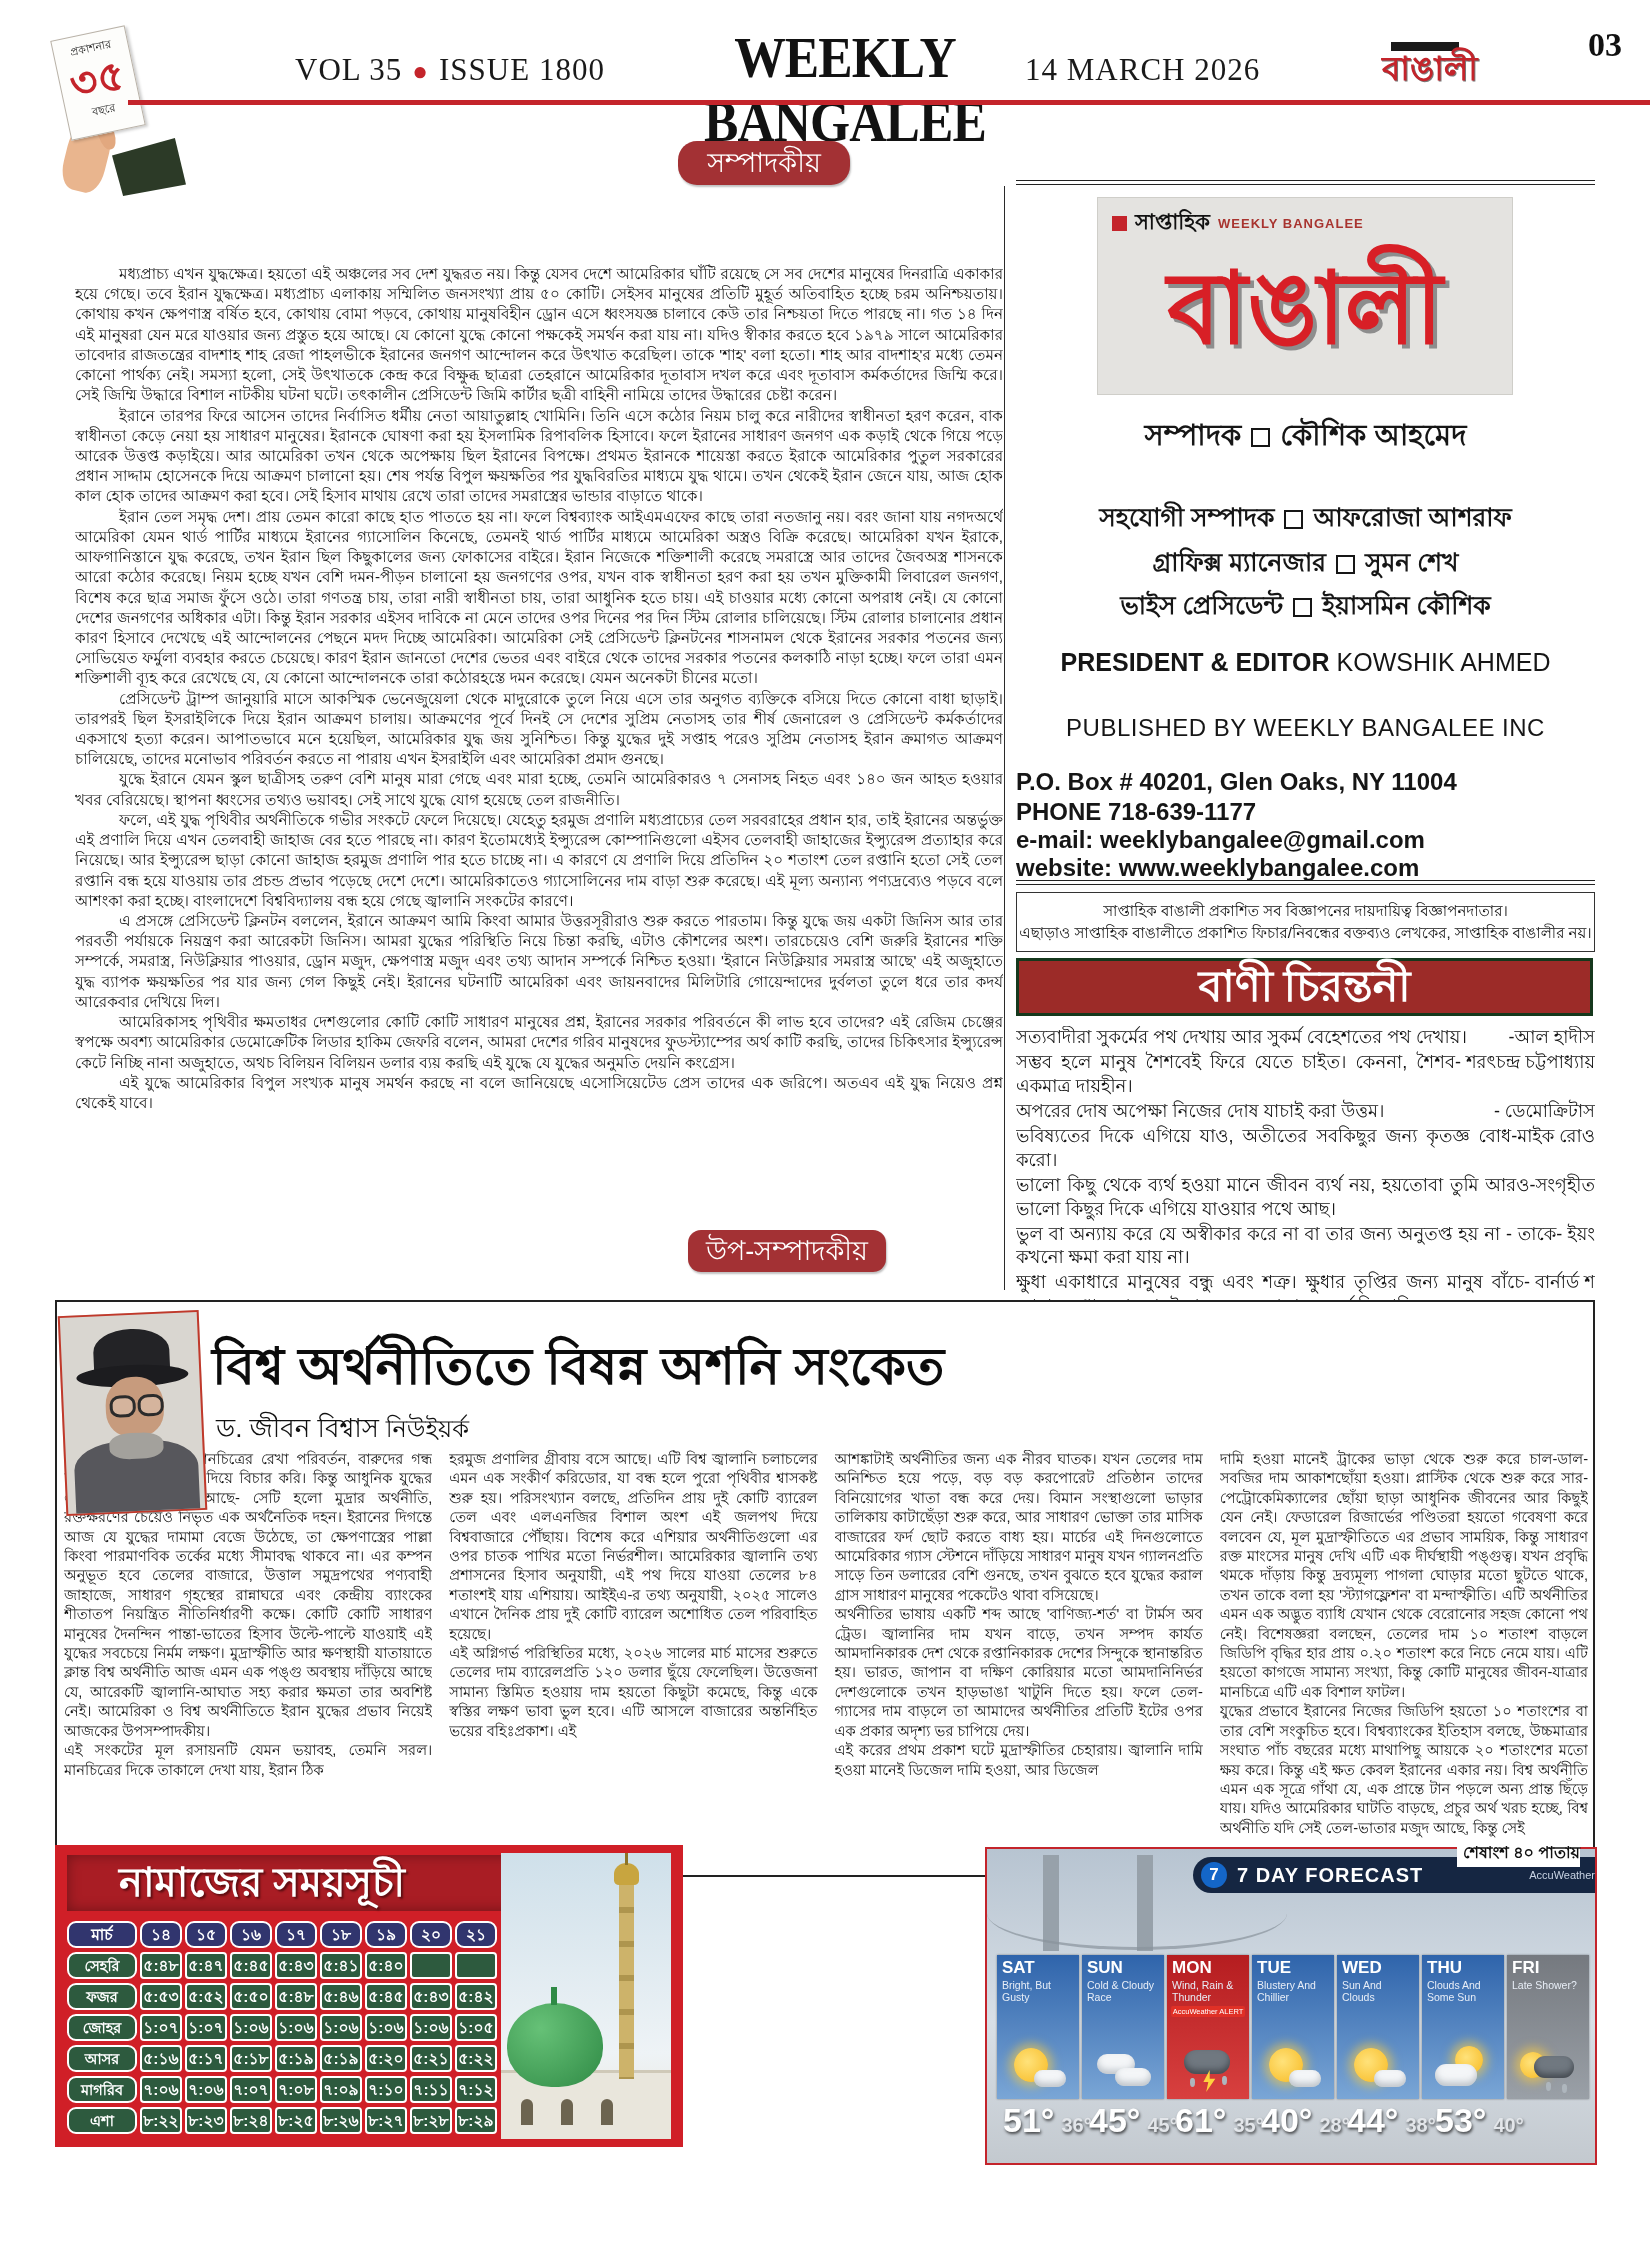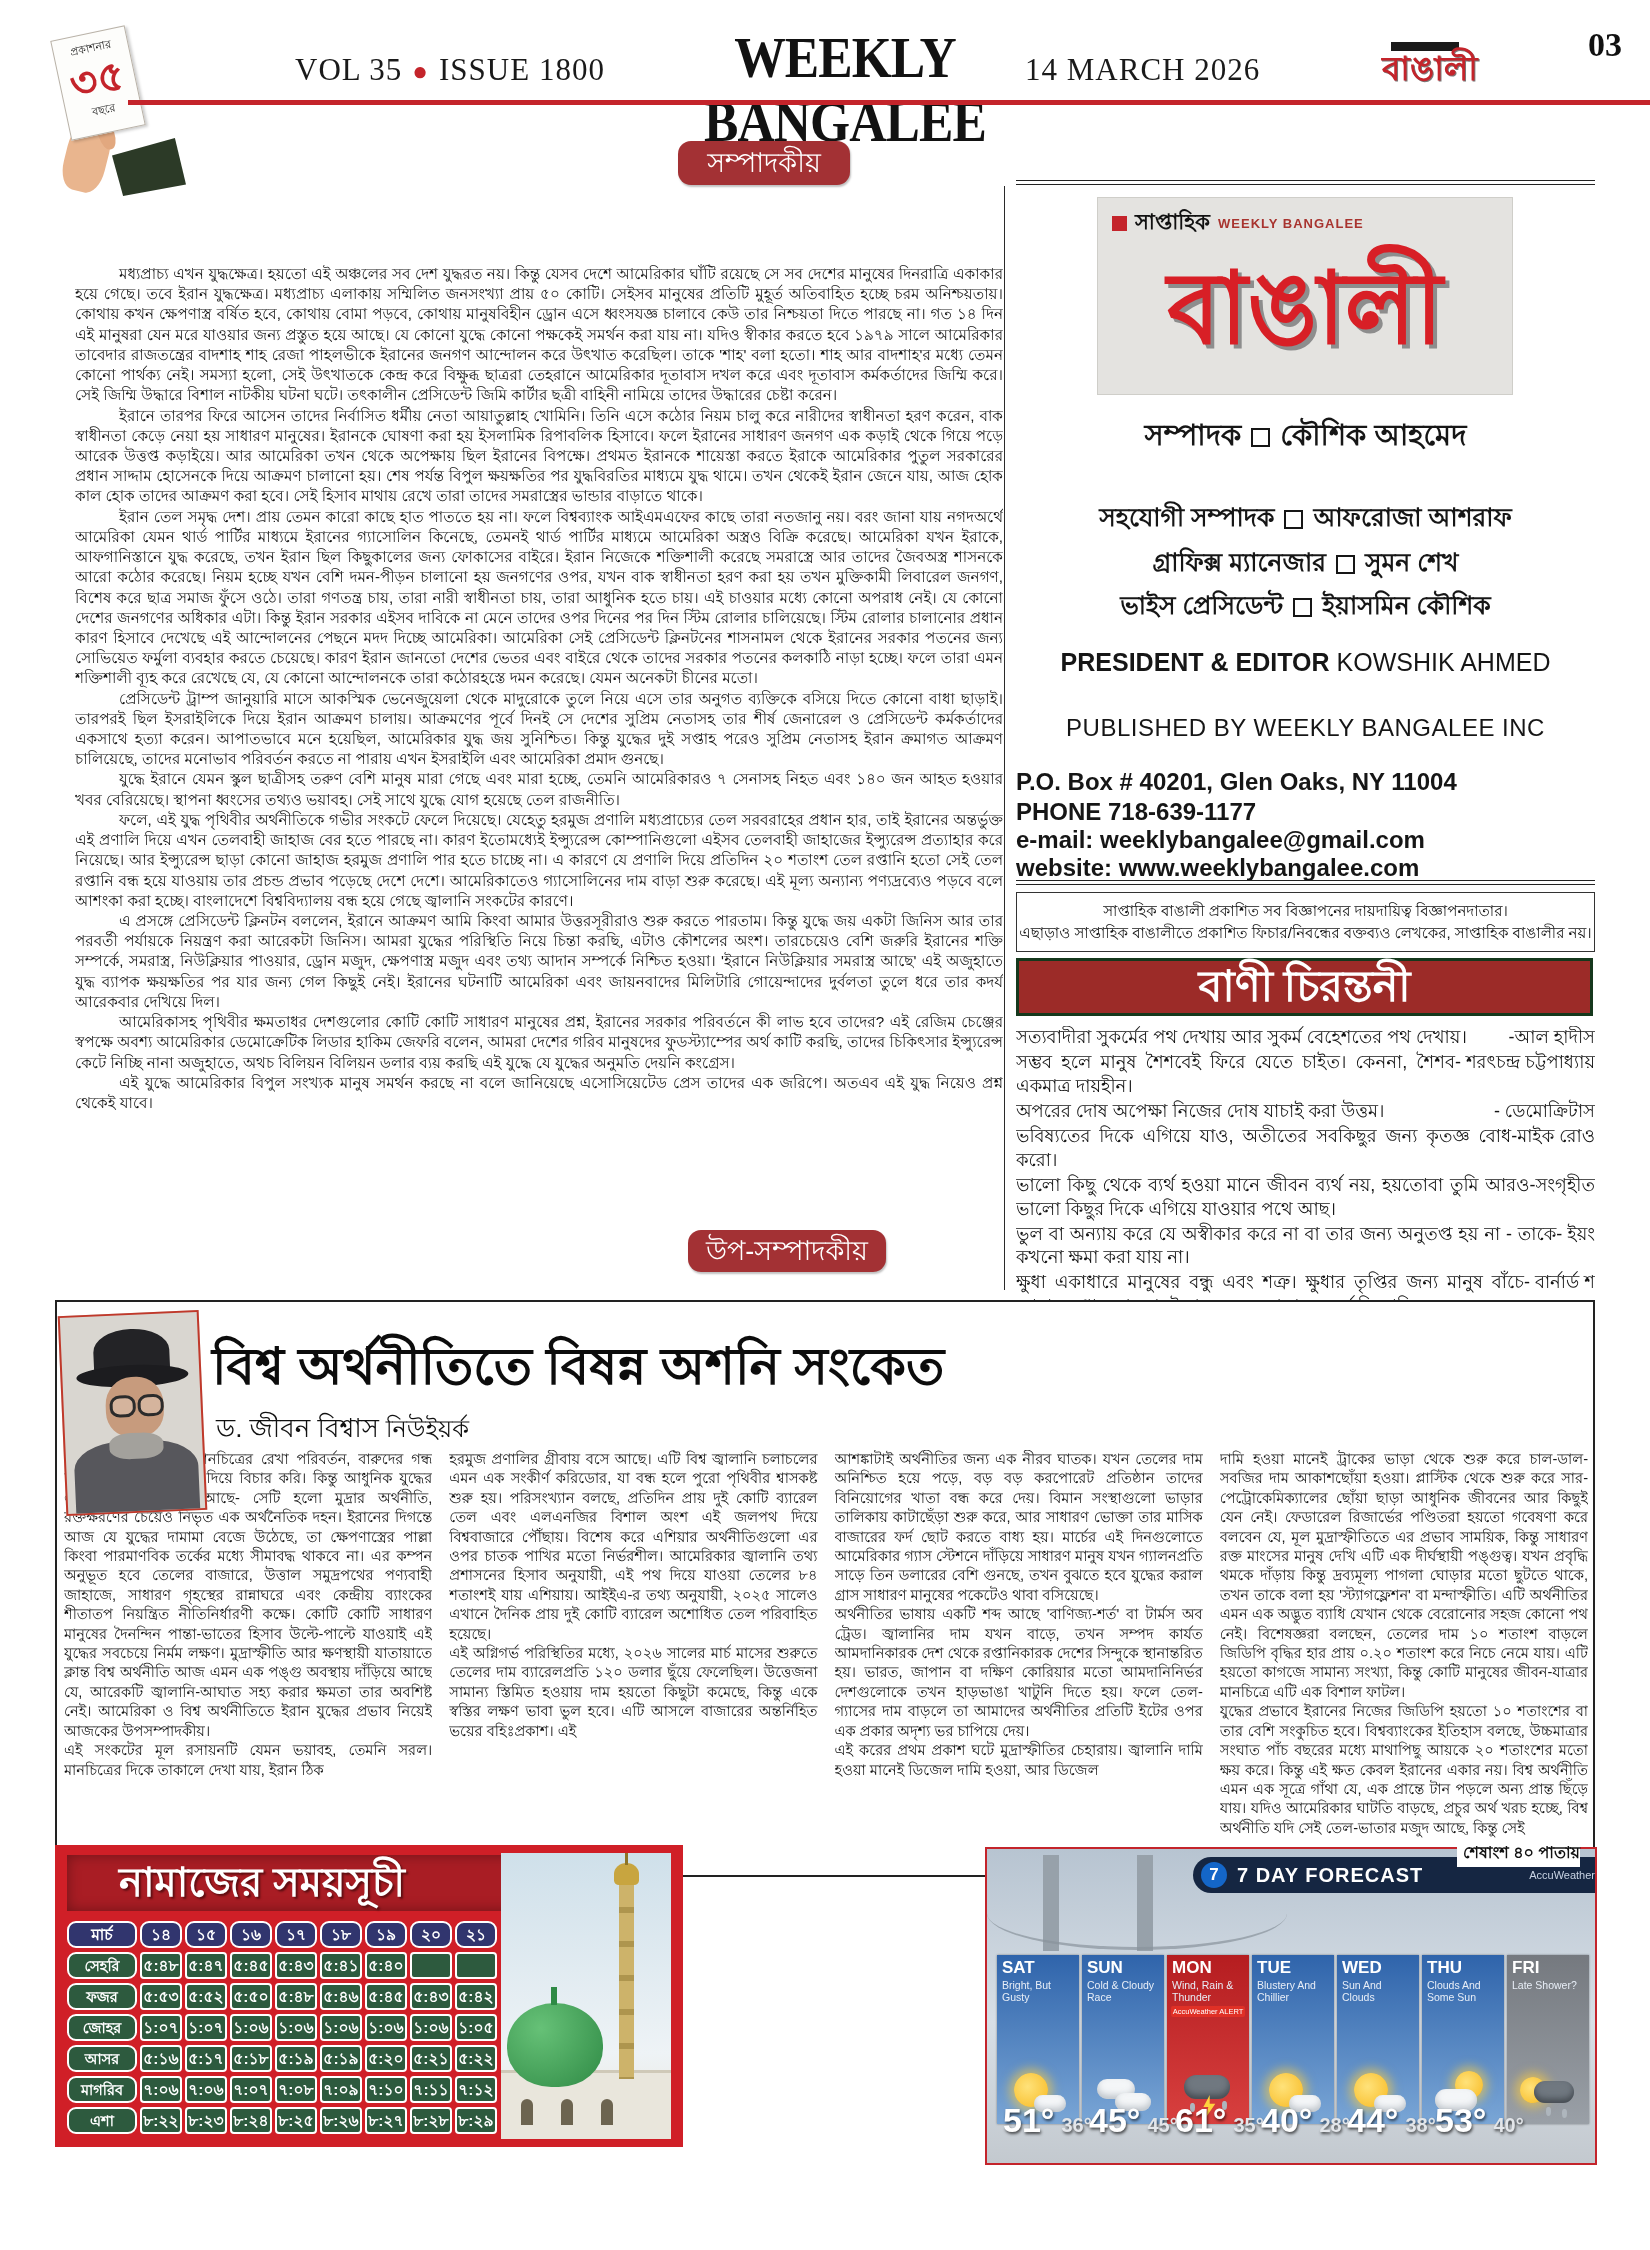--- a/index.html
+++ b/index.html
@@ -35,21 +35,21 @@
                 clip-path:polygon(0 30%,85% 0,100% 80%,15% 100%);}
   .anniv .hand{position:absolute;left:16px;top:98px;width:42px;height:74px;background:#e9b58e;
                border-radius:45% 40% 35% 35%;transform:rotate(14deg);}
   .anniv .thumb{position:absolute;left:48px;top:96px;width:16px;height:34px;background:#e2a87f;
                 border-radius:45%;transform:rotate(-18deg);}
 
   
   .badge{background:#a33134;color:#fff;text-align:center;border-radius:13px;
          box-shadow:1px 2px 2px rgba(0,0,0,.25);}
   #badge-editorial{position:absolute;left:678px;top:141px;width:172px;height:44px;
-                   font-size:27px;line-height:44px;}
+                   font-size:27px;line-height:44px;border-radius:19px;}
   #badge-oped{position:absolute;left:688px;top:1230px;width:198px;height:42px;
               font-size:27px;line-height:42px;z-index:5;}
 
   
   #edit-headline{position:absolute;left:75px;top:192px;width:928px;text-align:center;
                  font-size:47px;font-weight:700;color:#0d0d0d;}
   #edit-body{position:absolute;left:75px;top:264px;width:928px;height:1022px;overflow:hidden;
              font-size:15.2px;line-height:1.33;text-align:justify;color:#141414;}
   #edit-body p{margin:0;text-indent:44px;}
   #col-divider{position:absolute;left:1004px;top:186px;width:1px;height:1104px;background:#2a2a2a;}
@@ -152,21 +152,21 @@
   .bcable{position:absolute;top:28px;left:0;width:300px;height:70px;border-bottom:3px solid #8a949d;
           border-radius:0 0 100% 100%;opacity:.7;}
   #wx-bar{position:absolute;right:0;top:8px;width:402px;height:36px;background:#152642;
           border-radius:18px 0 0 18px;display:flex;align-items:center;gap:10px;padding-left:8px;
           box-sizing:border-box;}
   #wx-bar .c7{width:26px;height:26px;border-radius:50%;background:#1466c8;color:#fff;font-weight:700;
               font-size:17px;text-align:center;line-height:26px;}
   #wx-bar .ttl{color:#fff;font-weight:700;font-size:20px;letter-spacing:1px;}
   #wx-bar .brand{color:#c9d4e4;font-size:11px;margin-left:auto;padding-right:0;}
   #wx-days{position:absolute;left:10px;top:106px;display:flex;gap:3px;}
-  .day{width:82px;height:169px;position:relative;color:#fff;
+  .day{width:82px;height:144px;position:relative;color:#fff;
        background:linear-gradient(#2f64ab,#7aa6d6);box-shadow:0 0 2px rgba(0,0,0,.4);}
   .day.red{background:linear-gradient(#b51d20,#d8403f);}
   .day.gray{background:linear-gradient(#75797f,#9aa0a7);}
   .day .dn{font-weight:700;font-size:17px;padding:3px 0 0 5px;}
   .day .dd{font-size:10.5px;line-height:1.15;padding:1px 3px 0 5px;color:#e8eef7;height:26px;}
   .alert{margin:1px 4px;background:#e03026;color:#fff;font-size:7.5px;text-align:center;
          border-radius:2px;line-height:11px;}
   .wicon{position:absolute;bottom:5px;left:50%;transform:translateX(-50%);width:60px;height:48px;}
   .sun{position:absolute;width:34px;height:34px;border-radius:50%;
        background:radial-gradient(circle at 40% 40%,#ffe27a,#f7b921);

